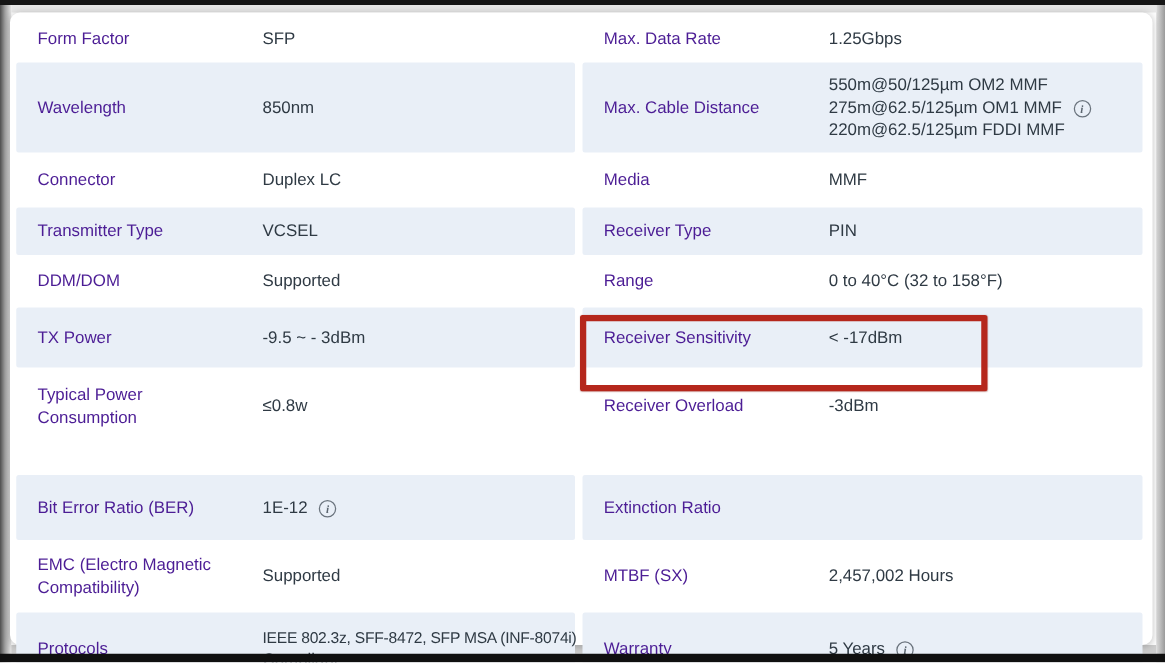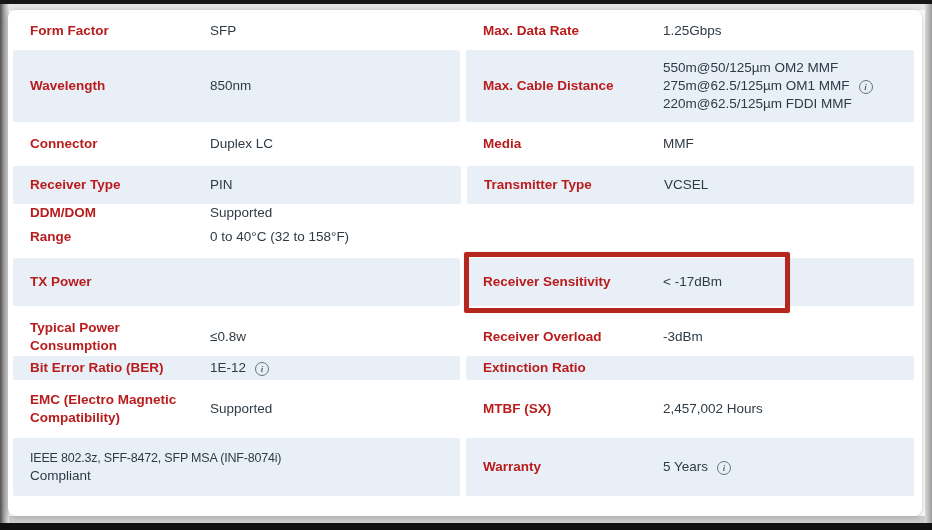--- a/index.html
+++ b/index.html
@@ -22,31 +22,31 @@
     position:absolute;left:8px;top:10px;width:914px;height:506px;
     background:#ffffff;border-radius:8px;box-shadow:0 1px 6px rgba(0,0,0,.22);
     z-index:2;
   }
   .grid{position:absolute;left:5px;top:2px;width:901px;}
   .row{display:flex;gap:6px;}
   .row:nth-child(1){height:38px;}
   .row:nth-child(2){height:72px;}
   .row:nth-child(3){height:44px;}
   .row:nth-child(4){height:38px;}
-  .row:nth-child(5){height:54px;flex-direction:column;}
+  .row:nth-child(5){height:42px;}
   .row:nth-child(6){height:48px;}
   .row:nth-child(7){height:38px;margin-top:12px;}
-  .row:nth-child(8){height:24px;}
+  .row:nth-child(8){height:52px;margin-top:36px;}
   .row:nth-child(9){height:58px;}
   .row:nth-child(10){height:58px;}
   .half{display:flex;align-items:center;padding-left:17px;border-radius:2px;}
   .half.left{width:447px;}
   .half.right{width:448px;}
   .row:nth-child(even) .half{background:var(--shaded,#e9eff7);}
-  .label{width:180px;flex-shrink:0;font-weight:bold;font-size:13.5px;line-height:18px;color:#b91c1c;}
+  .label{width:180px;flex-shrink:0;font-weight:normal;font-size:13.5px;line-height:18px;color:#4c1d95;}
   .label div{white-space:nowrap;}
   .value{flex:1;font-size:13.5px;line-height:18px;color:#2f3a44;padding-right:6px;}
   .vline{white-space:nowrap;display:flex;align-items:center;}
   .vline.long{font-size:12.5px;letter-spacing:-0.2px;}
   .info-icon{
     display:inline-flex;align-items:center;justify-content:center;
     width:14px;height:14px;border:1.2px solid #6a737d;border-radius:50%;
     font-size:9px;font-weight:bold;color:#5b656f;margin-left:9px;flex-shrink:0;
     font-family:"Liberation Serif","DejaVu Serif",serif;font-style:italic;
     cursor:pointer;background:transparent;transform:translateY(1px);
@@ -137,40 +137,40 @@
               <div>Media</div>
             </div>
             <div class="value">
               <div class="vline">
                 <span>MMF</span>
               </div>
             </div>
           </div>
         </div>
         <div class="row">
+          <div class="half left">
+            <div class="label">
+              <div>Transmitter Type</div>
+            </div>
+            <div class="value">
+              <div class="vline">
+                <span>VCSEL</span>
+              </div>
+            </div>
+          </div>
           <div class="half right">
             <div class="label">
               <div>Receiver Type</div>
             </div>
             <div class="value">
               <div class="vline">
                 <span>PIN</span>
               </div>
             </div>
           </div>
-          <div class="half left">
-            <div class="label">
-              <div>Transmitter Type</div>
-            </div>
-            <div class="value">
-              <div class="vline">
-                <span>VCSEL</span>
-              </div>
-            </div>
-          </div>
         </div>
         <div class="row">
           <div class="half left">
             <div class="label">
               <div>DDM/DOM</div>
             </div>
             <div class="value">
               <div class="vline">
                 <span>Supported</span>
               </div>
@@ -184,20 +184,25 @@
               <div class="vline">
                 <span>0 to 40°C (32 to 158°F)</span>
               </div>
             </div>
           </div>
         </div>
         <div class="row">
           <div class="half left">
             <div class="label">
               <div>TX Power</div>
+            </div>
+            <div class="value">
+              <div class="vline">
+                <span>-9.5 ~ - 3dBm</span>
+              </div>
             </div>
           </div>
           <div class="half right">
             <div class="label">
               <div>Receiver Sensitivity</div>
             </div>
             <div class="value">
               <div class="vline">
                 <span>&lt; -17dBm</span>
               </div>
@@ -263,20 +268,23 @@
             </div>
             <div class="value">
               <div class="vline">
                 <span>2,457,002 Hours</span>
               </div>
             </div>
           </div>
         </div>
         <div class="row">
           <div class="half left">
+            <div class="label">
+              <div>Protocols</div>
+            </div>
             <div class="value">
               <div class="vline long">
                 <span>IEEE 802.3z, SFF-8472, SFP MSA (INF-8074i)</span>
               </div>
               <div class="vline">
                 <span>Compliant</span>
               </div>
             </div>
           </div>
           <div class="half right">

